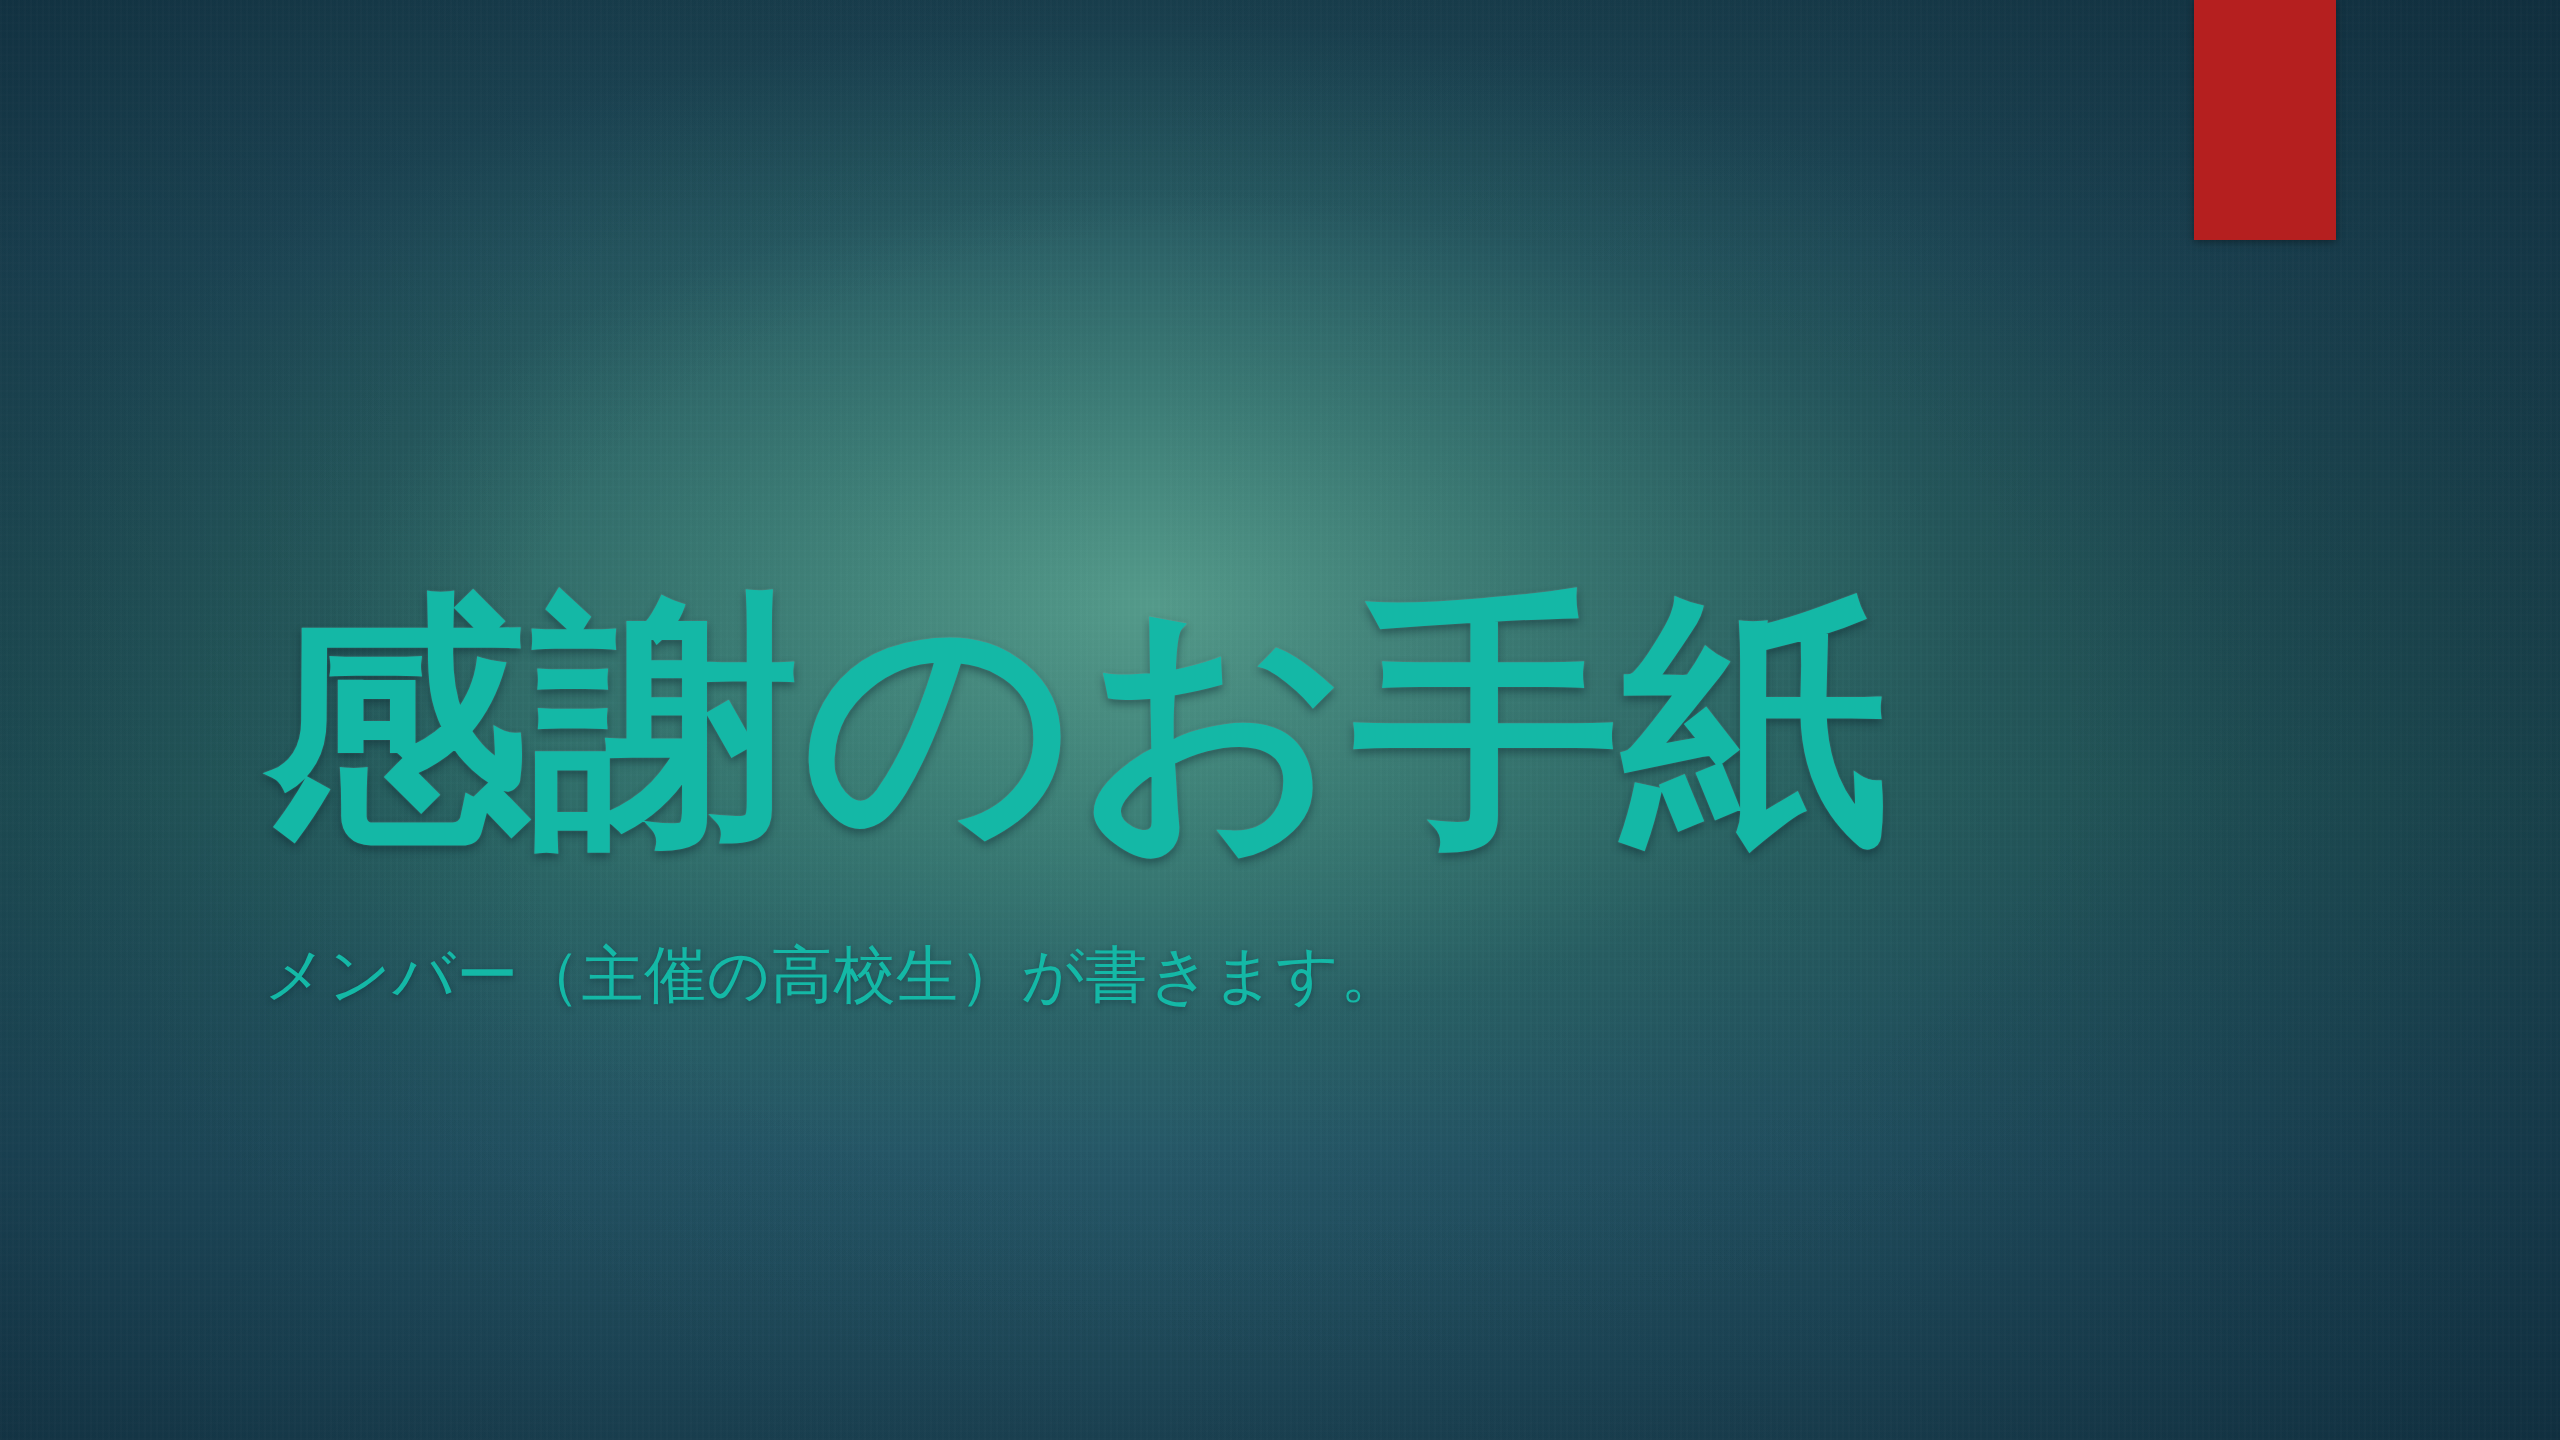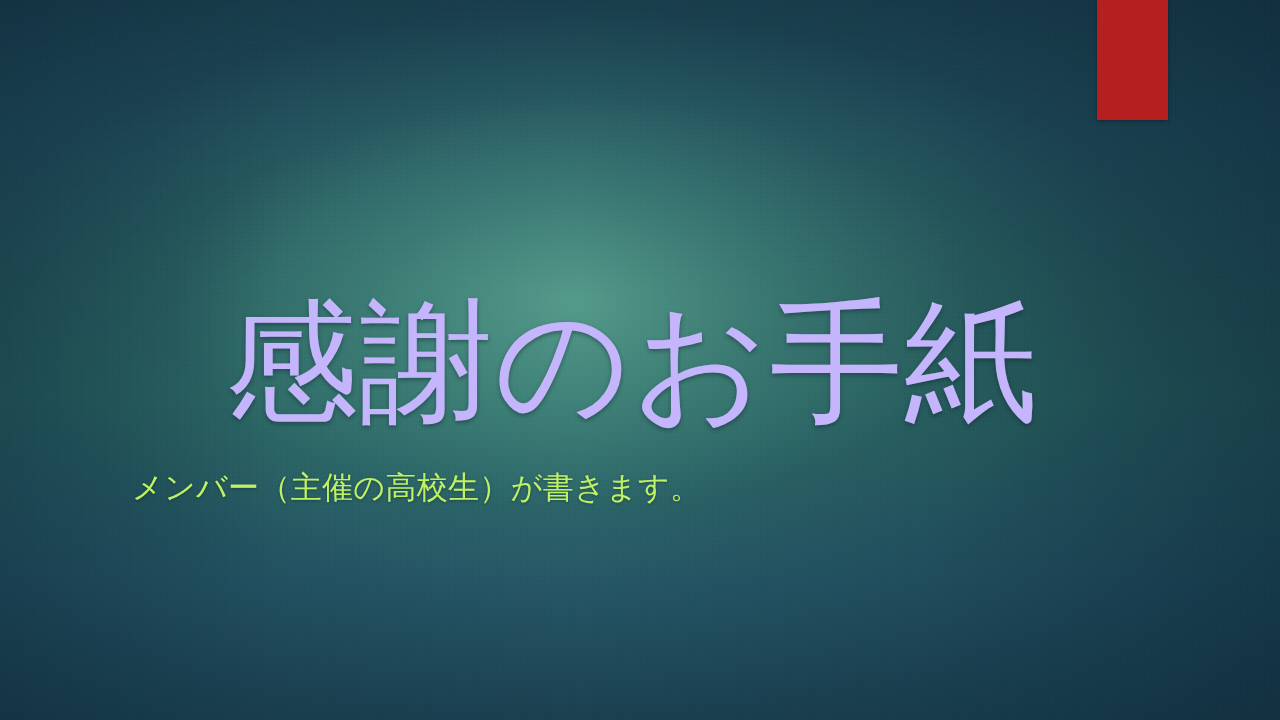--- a/index.html
+++ b/index.html
@@ -94,37 +94,36 @@
     position: absolute;
     left: 132px;
     top: 296px;
     width: 1000px;
   }
 
   .slide-title {
     margin: 0;
     font-size: 133px;
     line-height: 1.0;
-    font-weight: 400;
-    color: #c4b5fd;
+    font-weight: 700;
+    color: #14b8a6;
     letter-spacing: 0.012em;
     white-space: nowrap;
     text-shadow:
       0 2px 4px rgba(8, 30, 40, 0.45),
       0 0 1px rgba(255,255,255,0.25);
-    text-align: center;
   }
 
   .slide-subtitle {
     margin: 0;
     padding-top: 40px;
     font-size: 31px;
     line-height: 1.25;
     font-weight: 400;
-    color: #bef264;
+    color: #14b8a6;
     letter-spacing: 0.01em;
     white-space: nowrap;
     text-shadow: 0 1px 3px rgba(8, 30, 40, 0.40);
   }
 </style>
 </head>
 <body>
 
 <div id="slide">
 

